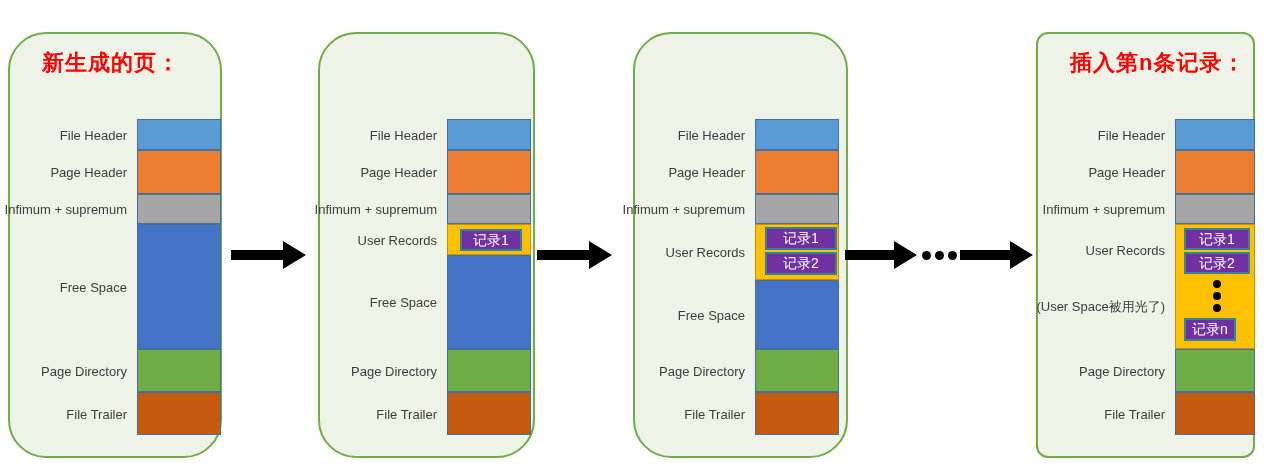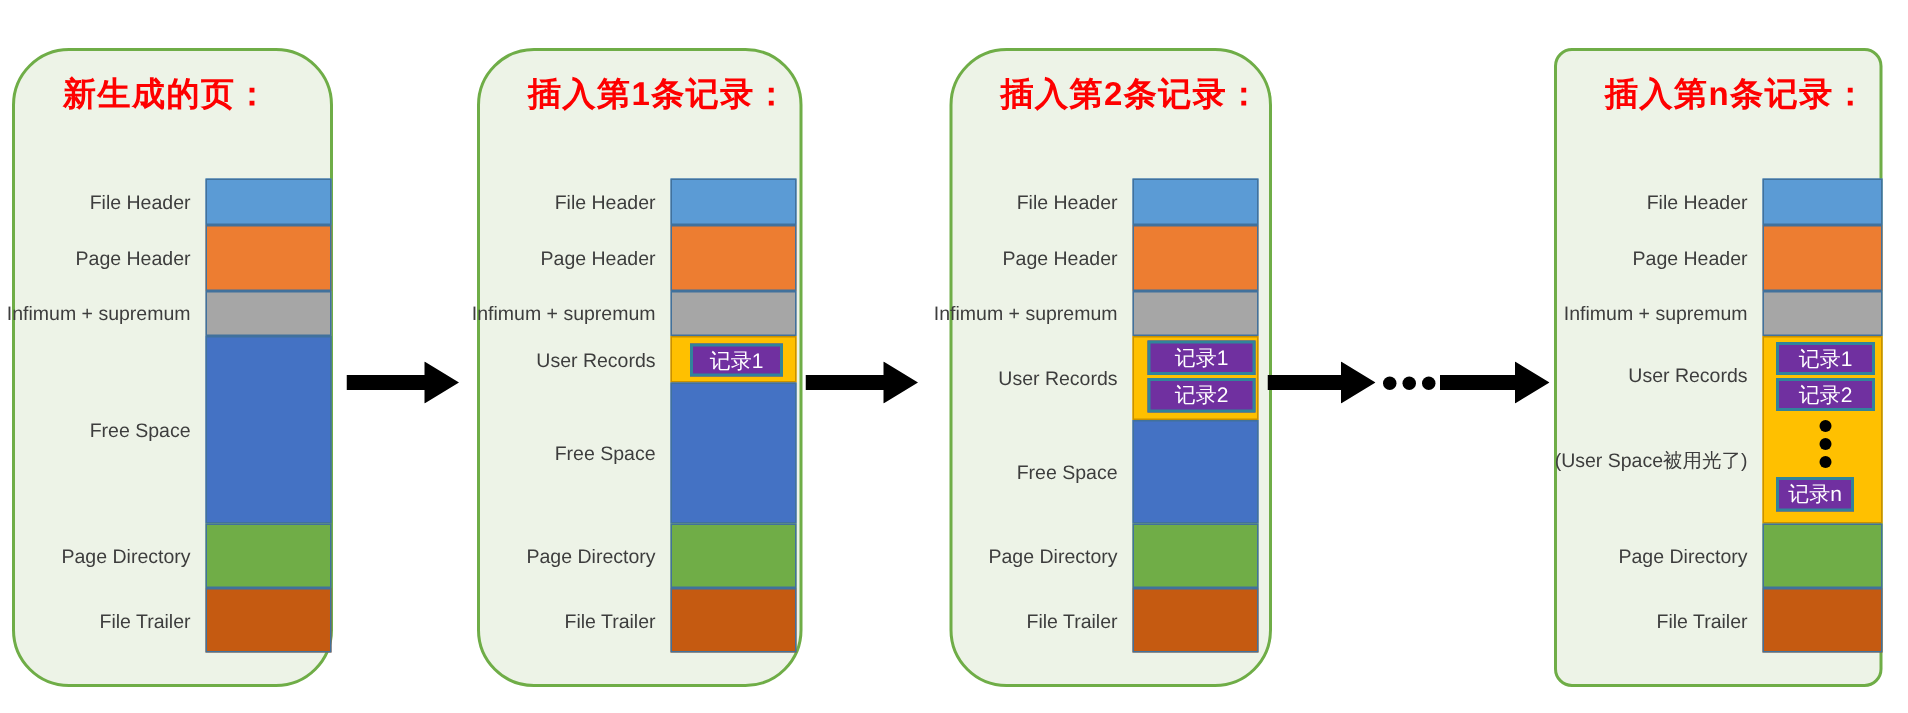--- a/index.html
+++ b/index.html
@@ -60,21 +60,20 @@
     <div class="blk fs" style="left:127px;width:84px;top:190px;height:125px"></div>
     <div class="blk pd" style="left:127px;width:84px;top:315px;height:43px"></div>
     <div class="blk ft" style="left:127px;width:84px;top:358px;height:43px"></div>
   </div>
 
   <svg class="arrow" style="left:231px" width="75" height="28">
     <polygon points="0,9 52,9 52,0 75,14 52,28 52,19 0,19" fill="#000000"></polygon>
   </svg>
 
   <div class="panel" style="left:318px;width:217px;">
-    <div class="title">插入第1条记录：</div>
 
     <div class="lbl" style="right:96px;top:101px">File Header</div>
     <div class="lbl" style="right:96px;top:138px">Page Header</div>
     <div class="lbl" style="right:96px;top:175px">Infimum + supremum</div>
     <div class="lbl" style="right:96px;top:206px">User Records</div>
     <div class="lbl" style="right:96px;top:268px">Free Space</div>
     <div class="lbl" style="right:96px;top:337px">Page Directory</div>
     <div class="lbl" style="right:96px;top:380px">File Trailer</div>
 
     <div class="blk fh" style="left:127px;width:84px;top:85px;height:31px"></div>
@@ -85,21 +84,20 @@
     <div class="blk fs" style="left:127px;width:84px;top:221px;height:94px"></div>
     <div class="blk pd" style="left:127px;width:84px;top:315px;height:43px"></div>
     <div class="blk ft" style="left:127px;width:84px;top:358px;height:43px"></div>
   </div>
 
   <svg class="arrow" style="left:537px" width="75" height="28">
     <polygon points="0,9 52,9 52,0 75,14 52,28 52,19 0,19" fill="#000000"></polygon>
   </svg>
 
   <div class="panel" style="left:633px;width:215px;">
-    <div class="title">插入第2条记录：</div>
 
     <div class="lbl" style="right:101px;top:101px">File Header</div>
     <div class="lbl" style="right:101px;top:138px">Page Header</div>
     <div class="lbl" style="right:101px;top:175px">Infimum + supremum</div>
     <div class="lbl" style="right:101px;top:218px">User Records</div>
     <div class="lbl" style="right:101px;top:281px">Free Space</div>
     <div class="lbl" style="right:101px;top:337px">Page Directory</div>
     <div class="lbl" style="right:101px;top:380px">File Trailer</div>
 
     <div class="blk fh" style="left:120px;width:84px;top:85px;height:31px"></div>

